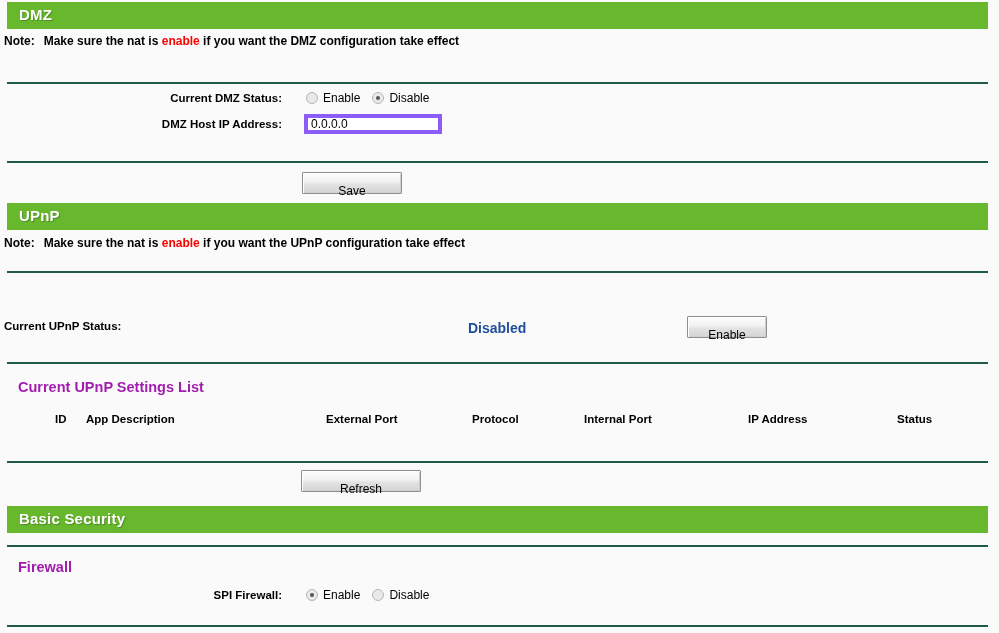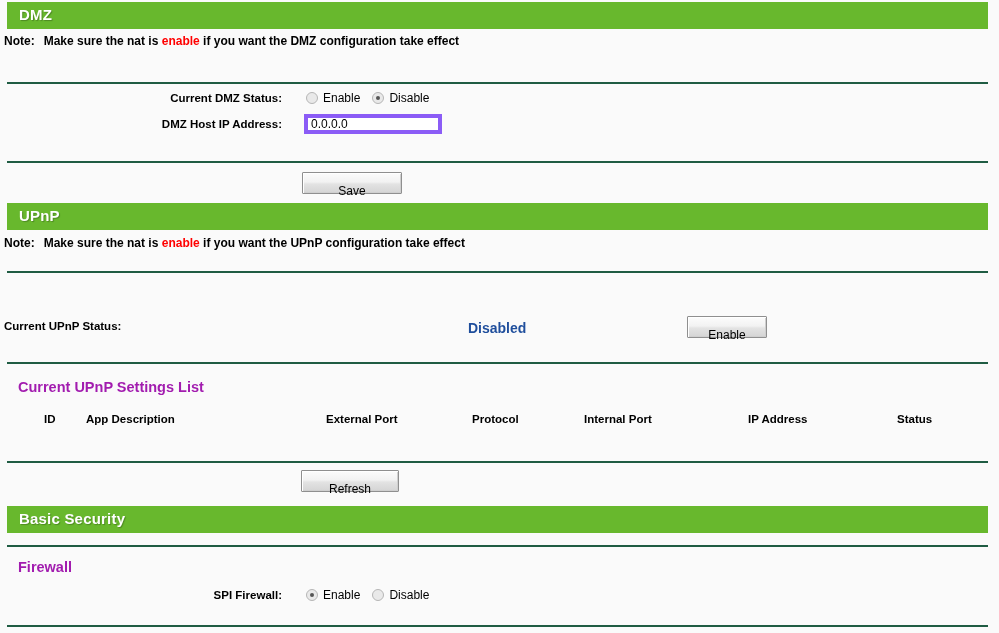--- a/index.html
+++ b/index.html
@@ -243,34 +243,34 @@
 
   <div class="status-value" style="left:468px; top:320px;">Disabled</div>
 
   <button class="btn" style="left:687px; top:316px; width:80px;">Enable</button>
 
   <div class="divider" style="top:362px;"></div>
 
   <div class="sub-head" style="left:18px; top:379px;">Current UPnP Settings List</div>
 
   <div class="tbl-head" style="top:413px;">
-    <span class="th" style="left:37px;">ID</span>
+    <span class="th" style="left:48px;">ID</span>
     <span class="th" style="left:79px;">App Description</span>
     <span class="th" style="left:290px;padding-left:29px;">External Port</span>
     <span class="th" style="left:465px;">Protocol</span>
     <span class="th" style="left:577px;">Internal Port</span>
     <span class="th" style="left:741px;">IP Address</span>
     <span class="th" style="left:890px;">Status</span>
   </div>
 
   <div id="upnp-table-body"></div>
 
   <div class="divider" style="top:461px;"></div>
 
-  <button class="btn" style="left:301px; top:470px; width:98px;">Refresh</button>
+  <button class="btn" style="left:301px; top:470px; width:120px;">Refresh</button>
 
   <div class="section-bar" style="top:498px;margin-top:8px;">
     <span class="bar-label">Basic Security</span>
   </div>
 
   <div class="divider" style="top:545px;"></div>
 
   <div class="sub-head" style="left:18px; top:559px;">Firewall</div>
 
   <div class="field-label" style="left:60px; top:589px; width:222px;">SPI Firewall:</div>

